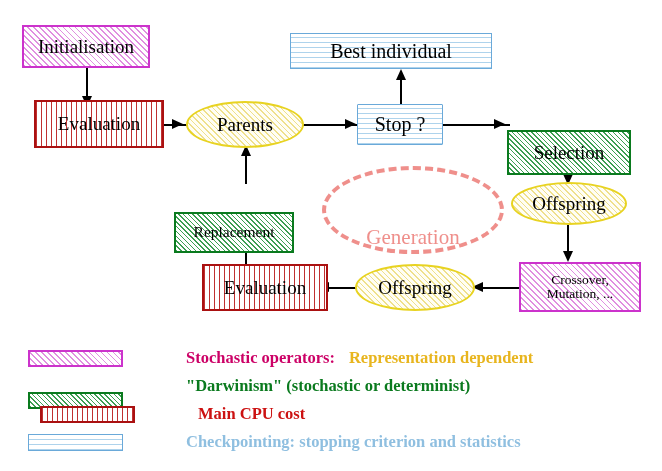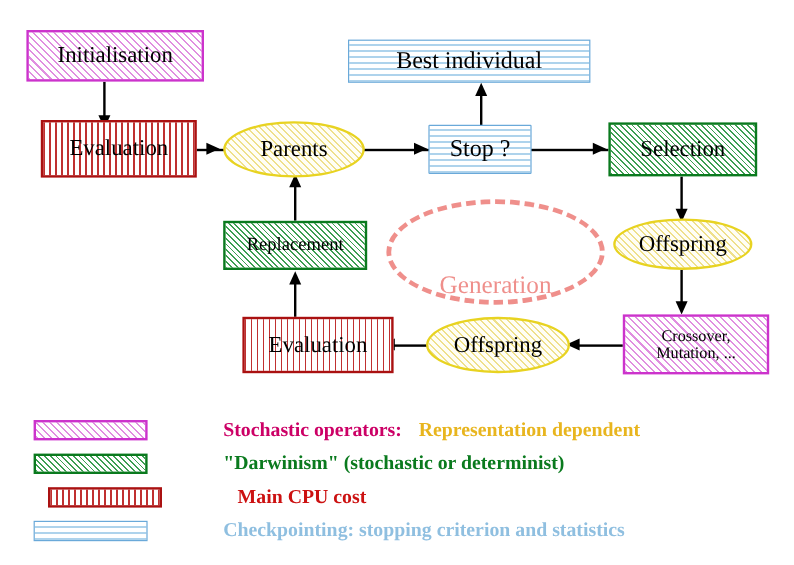--- a/index.html
+++ b/index.html
@@ -44,20 +44,21 @@
         #ffffff 1.2px, #ffffff 4.2px);
   }
   
   .fill-green {
     border: 2px solid #0a7a1e;
     background-color: #ffffff;
     background-image: repeating-linear-gradient(
         45deg,
         #3d9e52 0px, #3d9e52 1.1px,
         #ffffff 1.1px, #ffffff 3.4px);
+    margin-top: 28px;
   }
   
   .fill-red {
     border: 2px solid #aa1111;
     background-color: #ffffff;
     background-image: repeating-linear-gradient(
         90deg,
         #c03030 0px, #c03030 1.4px,
         #ffffff 1.4px, #ffffff 5.0px);
     margin-left: 12px;
@@ -167,21 +168,21 @@
 
   <div class="edge edge-h" style="left:322px; top:287px; width:38px;"></div>
   <div class="arrow arrow-l" style="left:318px; top:281.5px;"></div>
 
   <div class="edge edge-v" style="left:245px; top:230px; height:36px;"></div>
   <div class="arrow arrow-u" style="left:240.5px; top:226px;"></div>
 
   <div class="edge edge-v" style="left:245px; top:148px; height:36px;"></div>
   <div class="arrow arrow-u" style="left:240.5px; top:145px;"></div>
 
-  <div class="node fill-magenta" style="left:22px; top:25px; width:148px; height:43px; font-size:19px;">
+  <div class="node fill-magenta" style="left:22px; top:25px; width:128px; height:43px; font-size:19px;">
     <span class="lbl">Initialisation</span>
   </div>
 
   <div class="node fill-red" style="left:22px; top:100px; width:130px; height:48px; font-size:19px;">
     <span class="lbl">Evaluation</span>
   </div>
 
   <div class="node fill-yellow ellipse" style="left:186px; top:101px; width:118px; height:47px; font-size:19px;">
     <span class="lbl">Parents</span>
   </div>
@@ -208,21 +209,21 @@
   </div>
 
   <div class="node fill-yellow ellipse" style="left:355px; top:264px; width:120px; height:47px; font-size:19px;">
     <span class="lbl">Offspring</span>
   </div>
 
   <div class="node fill-red" style="left:190px; top:264px; width:126px; height:47px; font-size:19px;">
     <span class="lbl">Evaluation</span>
   </div>
 
-  <div class="node fill-green" style="left:186px; top:184px; width:120px; height:41px; font-size:15.5px;">
+  <div class="node fill-green" style="left:174px; top:184px; width:120px; height:41px; font-size:15.5px;">
     <span class="lbl">Replacement</span>
   </div>
 
   <div class="gen-ellipse" style="left:322px; top:166px; width:182px; height:88px; font-size:21px;">
     <span class="lbl">Generation</span>
   </div>
 
   <div id="legend">
 
     <div class="legend-row" style="top:6px;">

